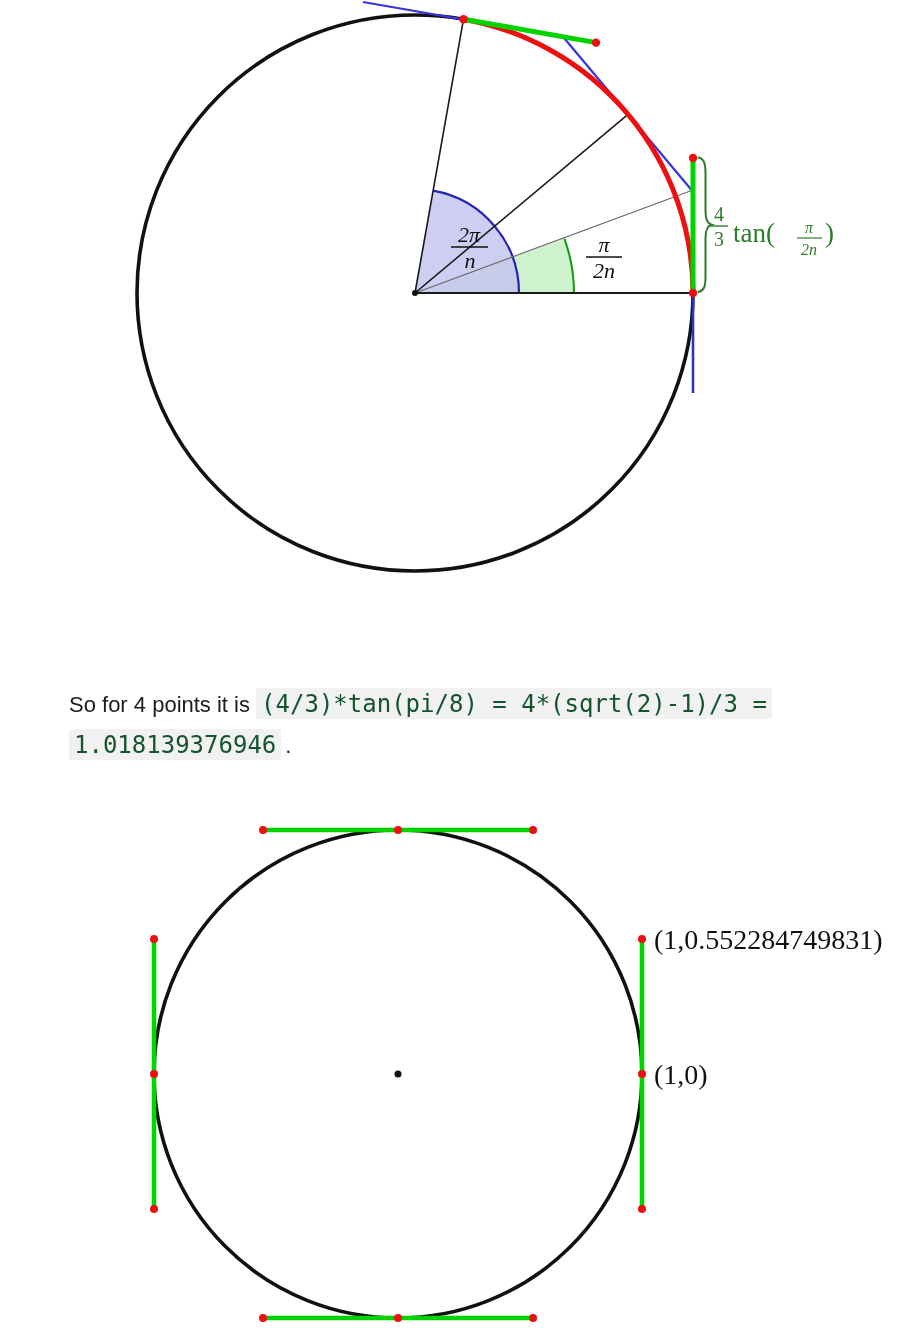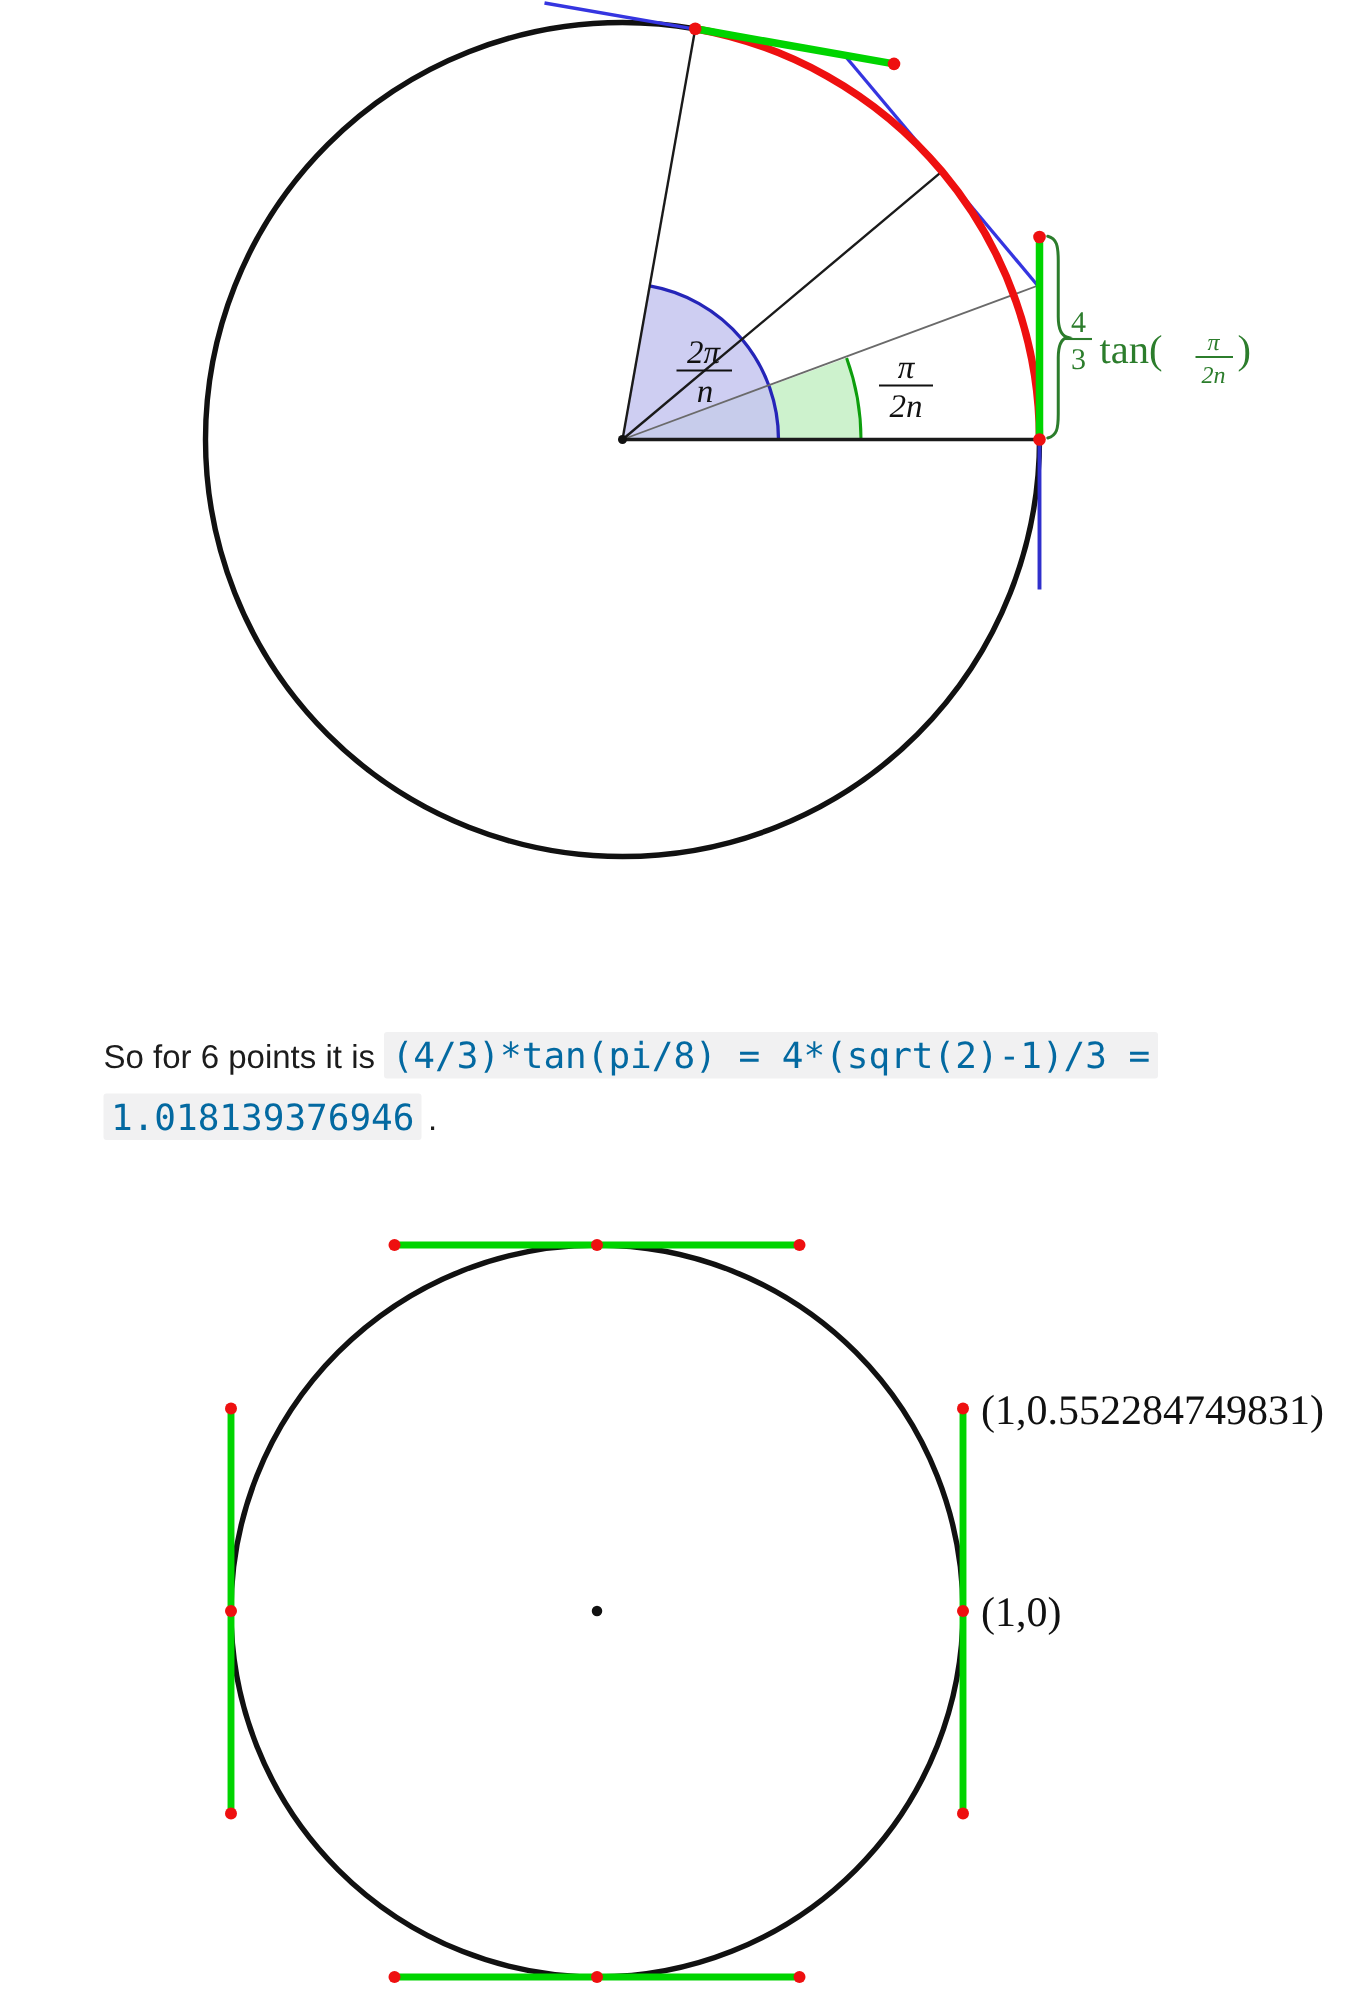--- a/index.html
+++ b/index.html
@@ -10,21 +10,21 @@
   }
   .fig { position:absolute; left:0; }
   #fig1 { top:0; }
   #fig2 { top:760px; }
   #para {
     position:absolute; left:69px; top:662px; width:796px;
     font-size:22px; line-height:40px; color:#1c1c1c;
   }
   #para code {
     font-family:"DejaVu Sans Mono","Liberation Mono",monospace;
-    font-size:24px; color:#0369a1; background:#f1f1f2;
+    font-size:24px; color:#14532d; background:#f1f1f2;
     padding:2px 5px 1px 5px; border-radius:2px;
   }
   #para .period { margin-left:4px; }
   text { fill:#111; }
   .math-it { font-family:"Liberation Serif",serif; font-style:italic; }
   .math-up { font-family:"Liberation Serif",serif; }
   .green-note { fill:#2c7d2c; }
 </style>
 </head>
 <body>
@@ -77,21 +77,21 @@
   <line x1="710" y1="226" x2="728" y2="226" stroke="#2c7d2c" stroke-width="1.4"></line>
   <text class="math-up green-note" x="719" y="246" font-size="20" text-anchor="middle">3</text>
   <text class="math-up green-note" x="733" y="242" font-size="27">tan(</text>
   <text class="math-it green-note" x="809" y="233" font-size="16" text-anchor="middle">π</text>
   <line x1="797" y1="238" x2="822" y2="238" stroke="#2c7d2c" stroke-width="1.2"></line>
   <text class="math-it green-note" x="809" y="255" font-size="16" text-anchor="middle">2n</text>
   <text class="math-up green-note" x="825" y="242" font-size="27">)</text>
 </svg>
 
 <p id="para">
-  <span>So for 6 points it is</span>
+  <span>So for 4 points it is</span>
   <code>(4/3)*tan(pi/8) = 4*(sqrt(2)-1)/3 =</code>
   <code>1.018139376946</code><span class="period">.</span>
 </p>
 
 <svg id="fig2" class="fig" width="904" height="584" viewBox="0 0 904 584">
 
   <circle cx="398" cy="314" r="244" fill="none" stroke="#111" stroke-width="3.6"></circle>
   <circle cx="398" cy="314" r="3.5" fill="#111"></circle>
 
   <line x1="263" y1="70" x2="533" y2="70" stroke="#00d400" stroke-width="4.6"></line>

